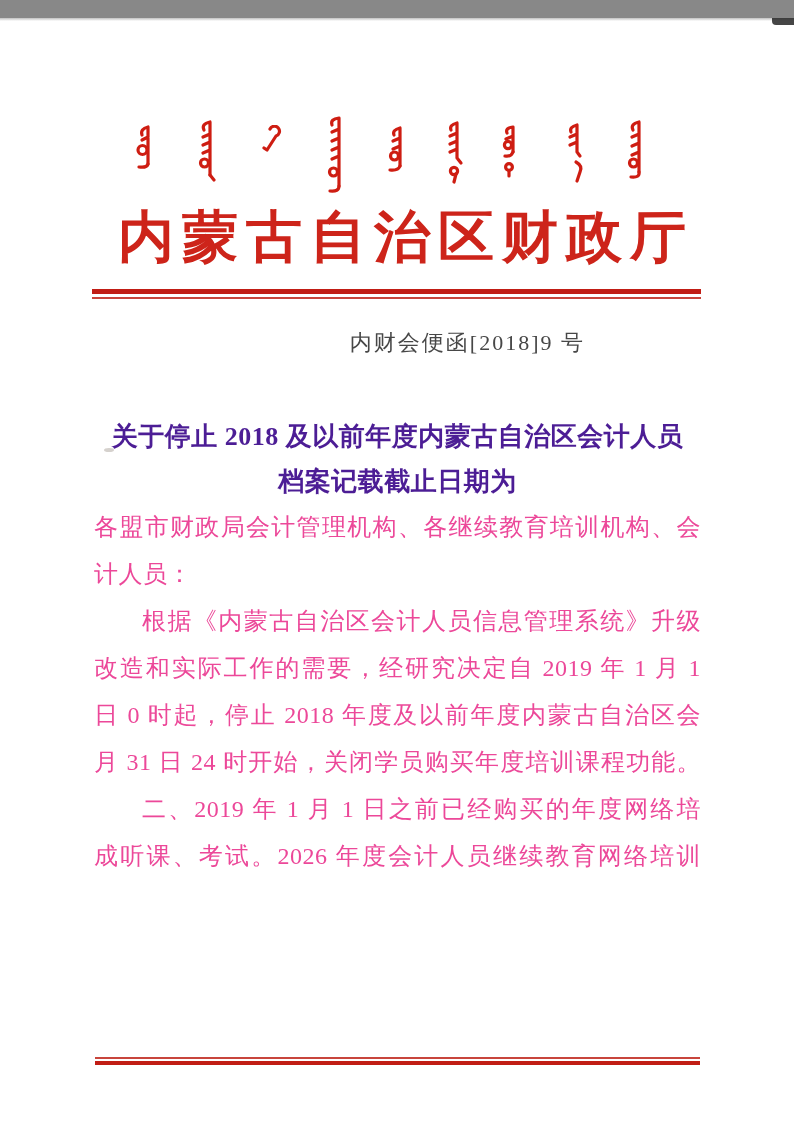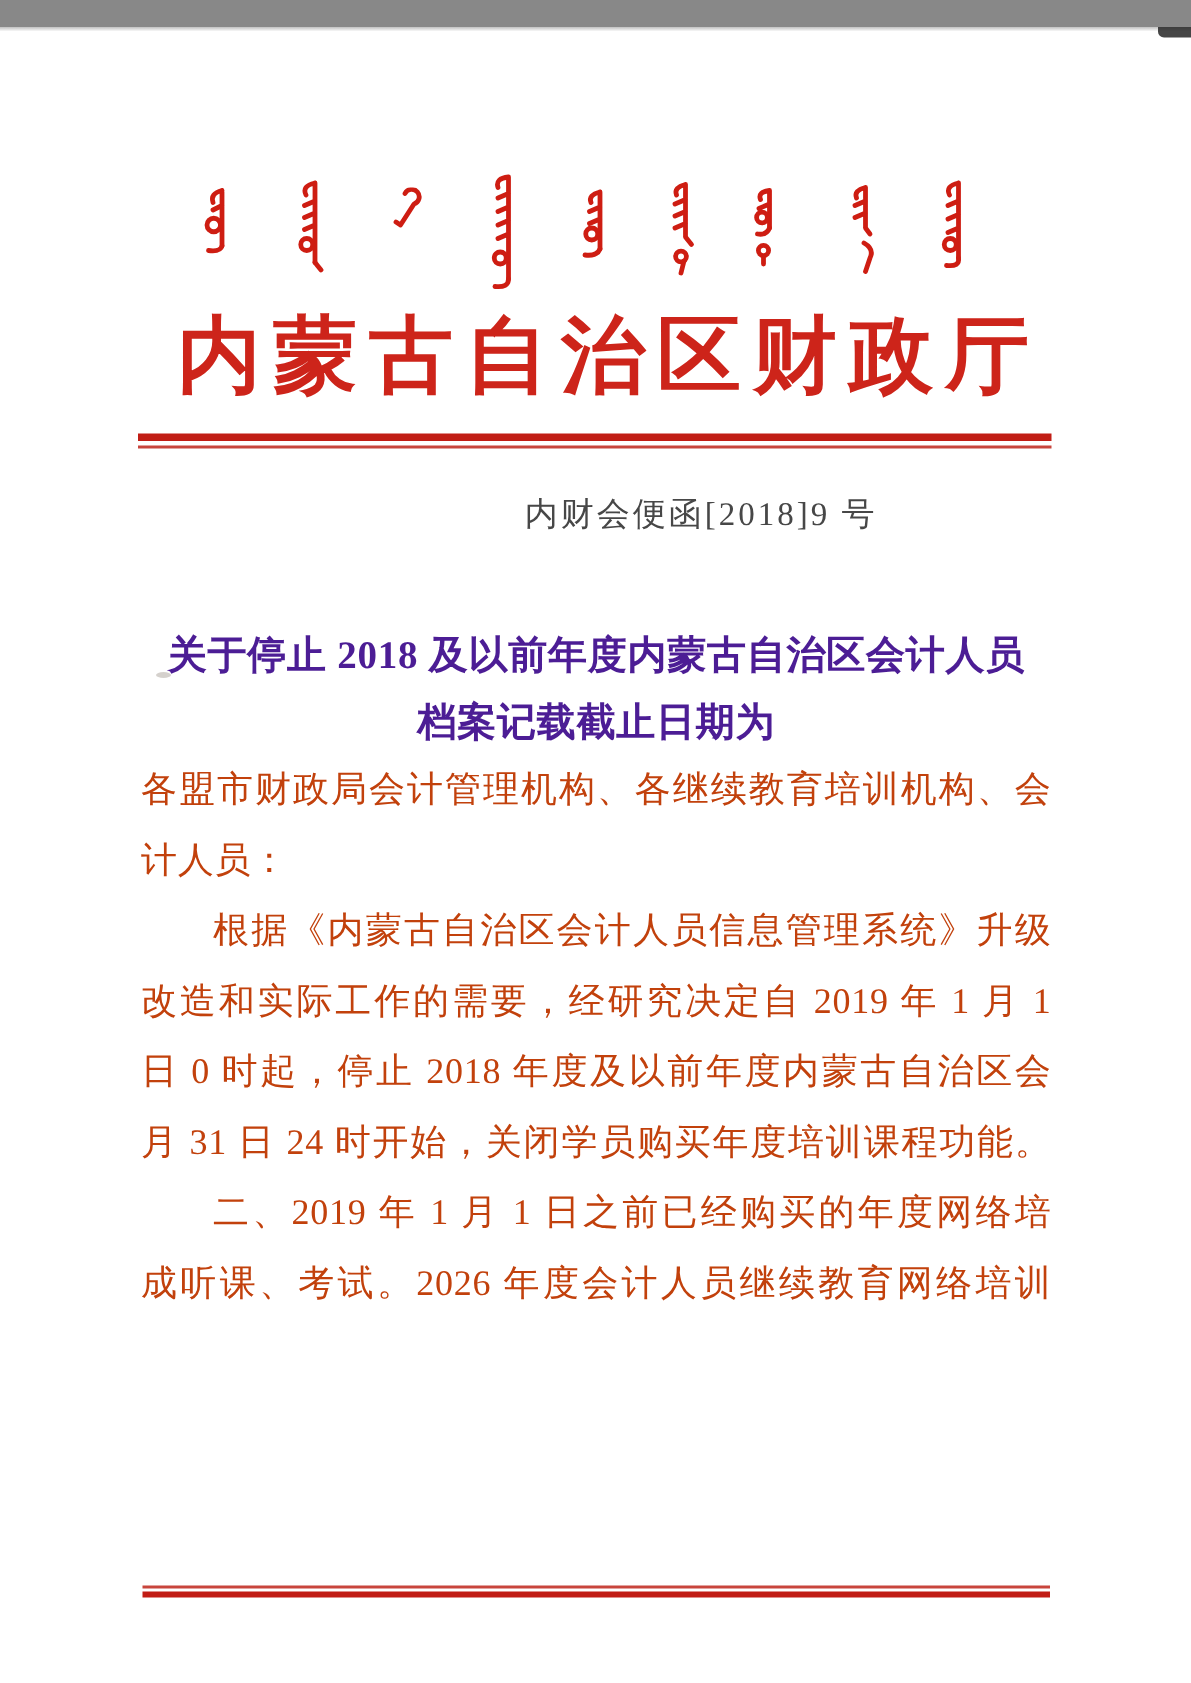--- a/index.html
+++ b/index.html
@@ -61,21 +61,21 @@
   .notice-title {
     position: absolute; left: 94px; top: 396px; width: 607px;
     text-align: center;
     font-size: 26px; font-weight: bold; line-height: 45px;
     color: #4c1d95; letter-spacing: 0.5px;
   }
 
   
   .doc-body {
     position: absolute; left: 94px; top: 486px; width: 607px;
-    font-size: 24px; line-height: 47px; color: #c2410c;
+    font-size: 24px; line-height: 47px; color: #ec4899;
   }
   .ln {
     text-align: justify;
     text-align-last: justify;
     text-justify: inter-character;
     letter-spacing: 0.5px;
     white-space: normal;
   }
   .ln-left { text-align-last: left; }
   .ln-indent { padding-left: 48px; }

